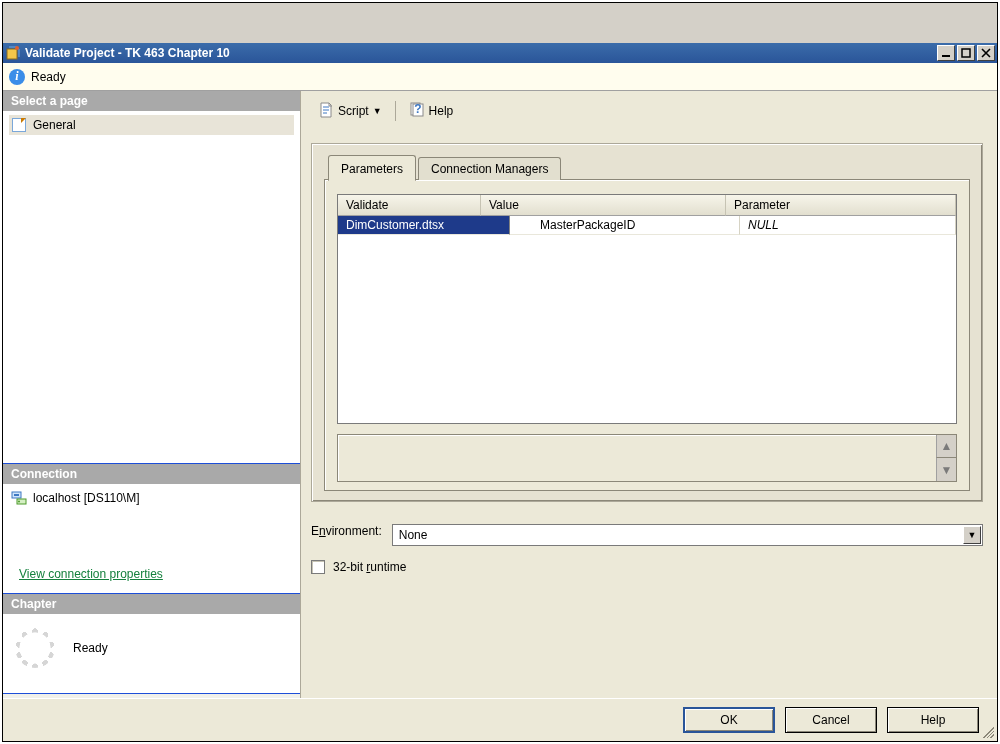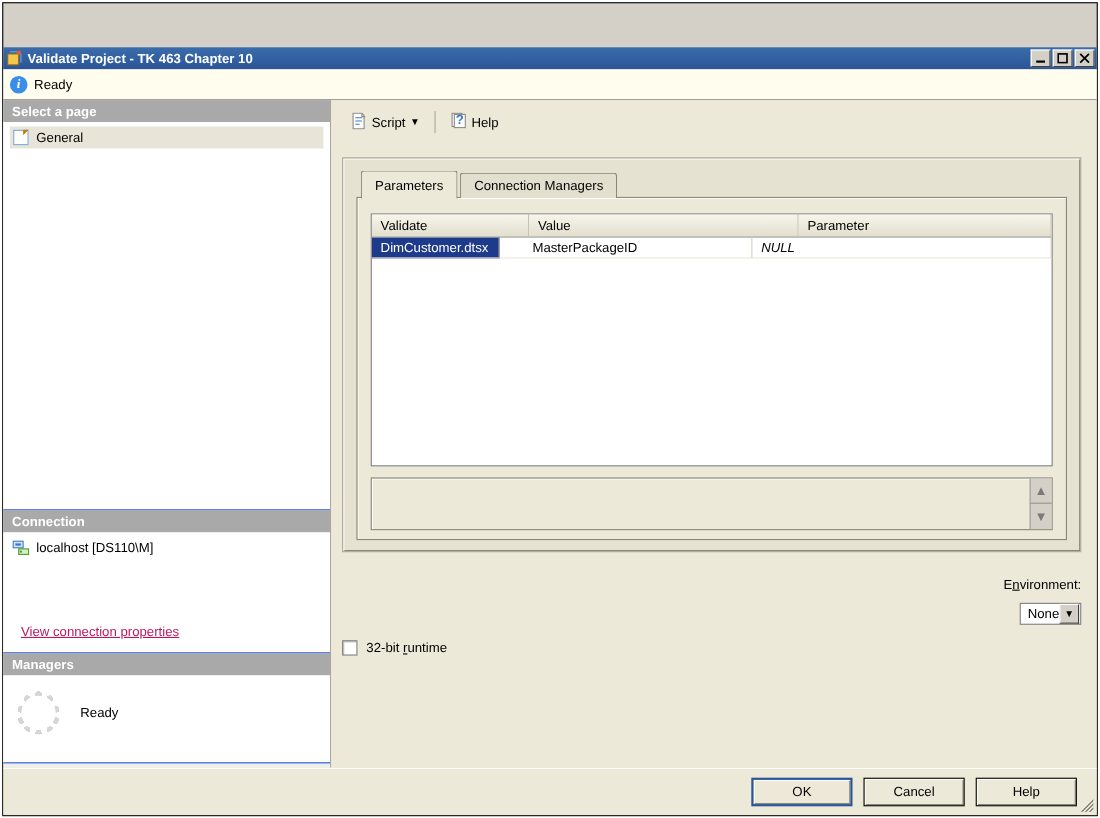--- a/index.html
+++ b/index.html
@@ -71,21 +71,21 @@
 }
 .page-icon:before{
   content:""; position:absolute; inset:1px; background:#fff; border:1px solid #7aa7d9;
 }
 .page-icon:after{
   content:""; position:absolute; top:1px; right:1px; width:0; height:0;
   border-left:5px solid #cc7a00; border-bottom:5px solid transparent;
 }
 .server-icon{ width:16px; height:16px; display:inline-block;}
 .server-icon svg{width:16px;height:16px;}
-.link { color:#be185d; text-decoration:underline; cursor:pointer; padding:8px 10px; display:inline-block;}
+.link { color:#15803d; text-decoration:underline; cursor:pointer; padding:8px 10px; display:inline-block;}
 .spinner {
   width:36px; height:36px; border-radius:50%;
   background: conic-gradient(#d0d0d0 0 25%, #e4e4e4 0 100%);
   -webkit-mask: radial-gradient(circle, transparent 54%, #000 56%);
   mask: radial-gradient(circle, transparent 54%, #000 56%);
 }
 .spinner-wrap{
   display:flex; align-items:center; gap:18px; padding:10px 6px;
 }
 .spinner {
@@ -144,37 +144,37 @@
   border:1px solid #7a7a7a; background:#fff; height:230px; overflow:hidden;
 }
 .grid-head { display:flex; background:#ece9d8; }
 .grid-head .gh {
   padding:3px 8px; border-right:1px solid #c6c3b3; border-bottom:1px solid #a0a0a0;
   background:linear-gradient(#f7f5ea,#e2dfcf);
 }
 .gh.c1{ width:143px;} .gh.c2{ width:230px;} .gh.c3{ flex:1;}
 .grid-row { display:flex; }
 .gc { padding:2px 8px; border-right:1px solid #d6d3c4; border-bottom:1px solid #e9e7db; }
-.gc.c1{ width:116px; background:#1e3a8a; color:#fff; border-right:1px solid #828282;}
+.gc.c1{ width:172px; background:#1e3a8a; color:#fff; border-right:1px solid #828282;}
 .gc.c2{ width:230px;padding-left:30px;} .gc.c3{ flex:1; font-style:italic; }
 
 .log-box {
   margin-top:10px; border:1px solid #8b8778; background:#ece9d8; height:48px;
   display:flex; align-items:stretch;
   box-shadow: inset 1px 1px 0 #fff;
 }
 .log-box .log-inner{ flex:1; }
 .scroll-btn{
   width:20px; background:#d4d0c8; border-left:1px solid #a0a0a0;
   display:flex; align-items:center; justify-content:center; color:#7a7a7a;
 }
 .scroll-stack{ display:flex; flex-direction:column; width:20px;}
 .scroll-stack .scroll-btn{ height:24px; border-left:1px solid #a0a0a0; border-bottom:1px solid #8b8778;}
 
-.env-row{ display:flex; align-items:flex-end; margin-top:22px; gap:10px;flex-direction:column;}
+.env-row{ display:flex; align-items:flex-start; margin-top:22px; gap:10px;}
 .select {
   flex:1; height:22px; border:1px solid #7a7a7a; background:#fff;
   display:flex; align-items:center; justify-content:space-between;
   padding:0 1px 0 6px;
 }
 .select .sel-arrow{
   width:18px; height:18px; background:#d4d0c8; border:1px solid #fff;
   border-right-color:#404040; border-bottom-color:#404040;
   display:flex;align-items:center;justify-content:center; font-size:9px; color:#000;
 }
@@ -263,21 +263,21 @@
                 <rect x="3" y="4" width="5" height="2" fill="#3e78c2"></rect>
                 <rect x="6" y="9" width="9" height="5" fill="#d5efc3" stroke="#4c9a2a"></rect>
                 <circle cx="8" cy="11.5" r="1" fill="#4c9a2a"></circle>
               </svg>
           </span>
           <span>localhost [DS110\M]</span>
         </div>
         <a class="link">View connection properties</a>
       </div>
 
-      <div class="side-section-header">Managers</div>
+      <div class="side-section-header">Chapter</div>
       <div class="side-section-body" style="min-height:80px;">
         <div class="spinner-wrap">
           <div class="spinner"></div>
           <span>Ready</span>
         </div>
       </div>
     </div>
 
     <div class="main-panel">
 

